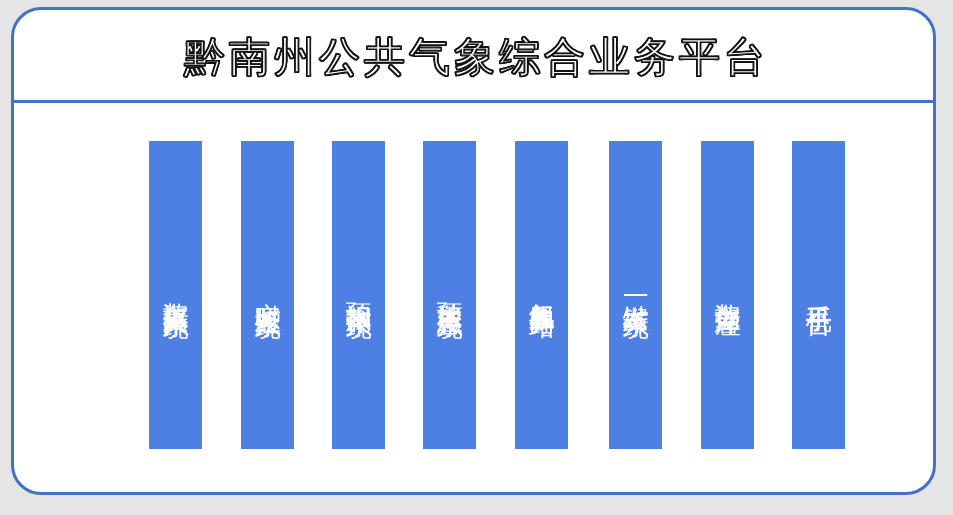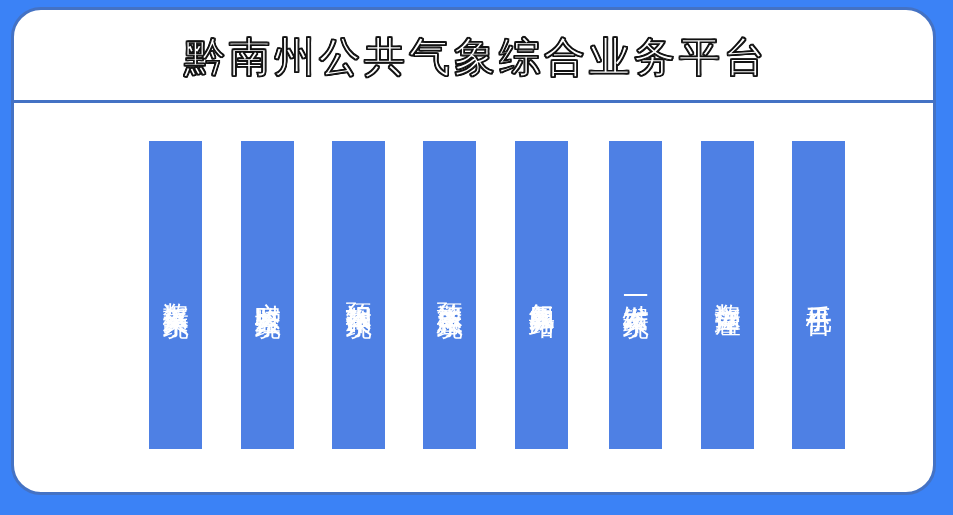--- a/index.html
+++ b/index.html
@@ -11,21 +11,21 @@
     width: 953px;
     height: 515px;
     overflow: hidden;
     font-family: "DejaVu Sans", "Liberation Sans", sans-serif;
   }
 
   .diagram-root {
     position: relative;
     width: 953px;
     height: 515px;
-    background: #3b82f6;
+    background: #e5e5e5;
   }
 
   
   .outer-frame {
     position: absolute;
     left: 11px;
     top: 7px;
     width: 925px;
     height: 488px;
     border: 3px solid #4472c4;

